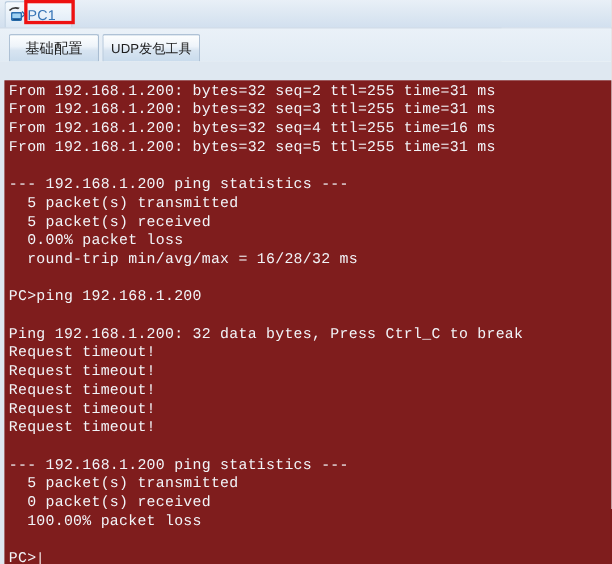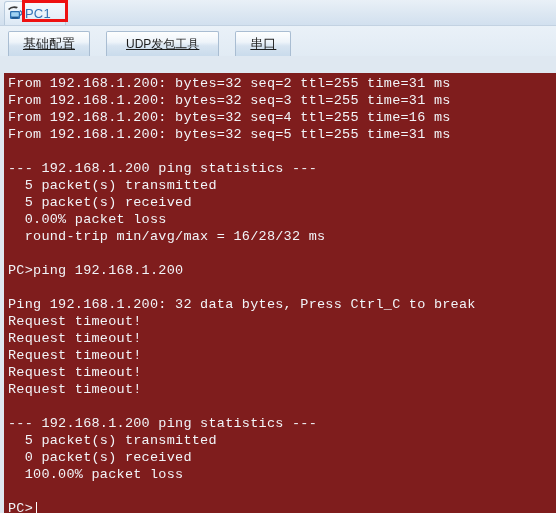--- a/index.html
+++ b/index.html
@@ -89,38 +89,37 @@
     height: 26px;
     display: flex;
     align-items: flex-end;
   }
   .tab {
     height: 25px;
     box-sizing: border-box;
     border: 1px solid #a9bdd2;
     border-bottom: none;
     border-radius: 2px 2px 0 0;
-    margin-right: 16px;
+    margin-right: 3px;
     padding: 0 14px;
     display: flex;
     align-items: center;
     justify-content: center;
     font-size: 13px;
     color: #1d1d1d;
     background: linear-gradient(to bottom, #fdfefe 0%, #eef4fa 42%, #d7e4f1 58%, #c9dbec 100%);
     font-family: "Liberation Sans", sans-serif;
     white-space: nowrap;
-    text-decoration: underline;
   }
   .tab.selected {
     background: linear-gradient(to bottom, #ffffff 0%, #fbfdfe 55%, #f2f7fb 100%);
     border-color: #b6c8da;
     color: #333333;
   }
-  .tab.narrow { padding: 0 19px; font-size: 12px; }
+  .tab.narrow { padding: 0 7px; font-size: 12px; }
 
   
   #terminal-frame {
     position: absolute;
     left: 0;
     top: 56px;
     width: 556px;
     height: 457px;
     background: #dfe8f1;
     box-sizing: border-box;
@@ -179,23 +178,20 @@
   </div>
 
   <div id="tabstrip">
     <div id="tabs">
       <div class="tab">
         <span>基础配置</span>
       </div>
       <div class="tab narrow">
         <span>UDP发包工具</span>
       </div>
-      <div class="tab">
-        <span>串口</span>
-      </div>
     </div>
   </div>
 
   <div id="terminal-frame">
     <div id="terminal">
         <pre id="terminal-text">From 192.168.1.200: bytes=32 seq=2 ttl=255 time=31 ms
 From 192.168.1.200: bytes=32 seq=3 ttl=255 time=31 ms
 From 192.168.1.200: bytes=32 seq=4 ttl=255 time=16 ms
 From 192.168.1.200: bytes=32 seq=5 ttl=255 time=31 ms
 

